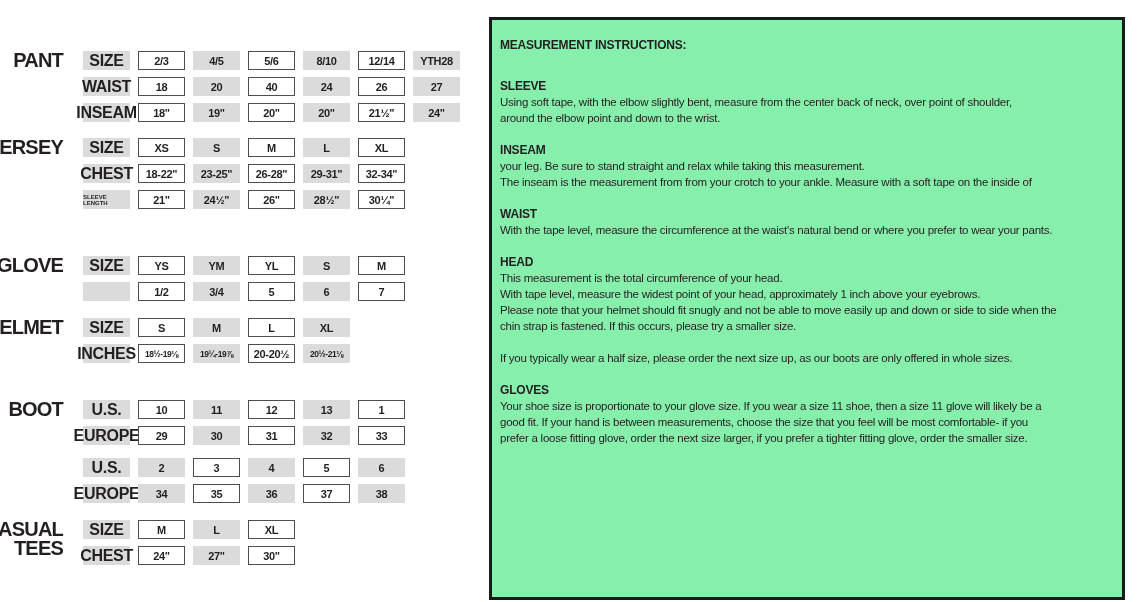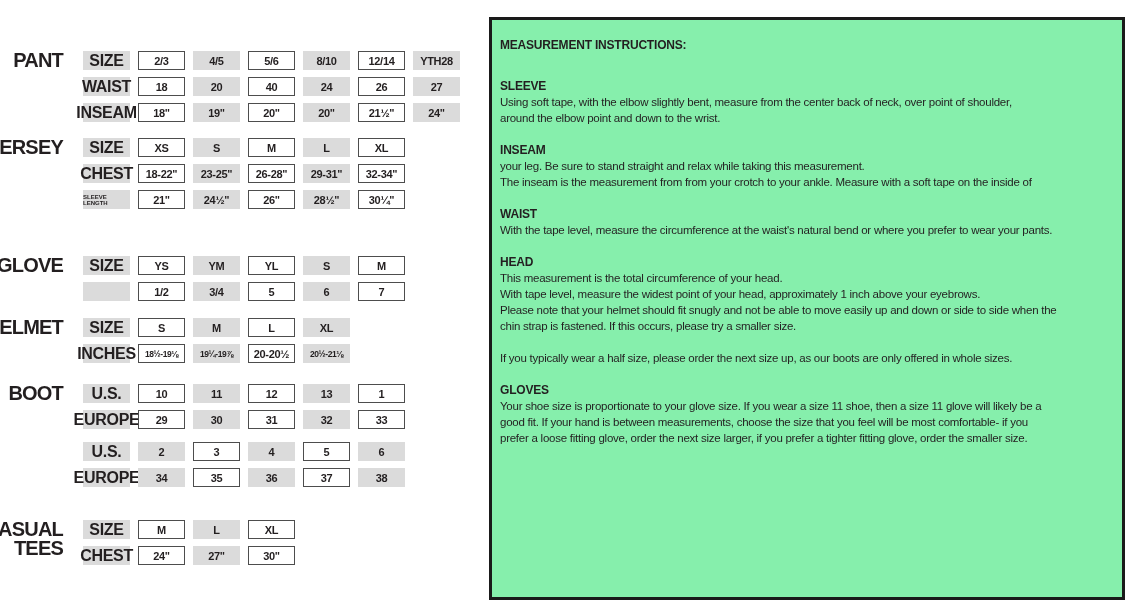--- a/index.html
+++ b/index.html
@@ -18,21 +18,21 @@
   .page-title {
     position:absolute; left:85px; top:12px;
     font-size:28px; font-weight:700; letter-spacing:0.5px; color:var(--accent);
   }
   
   .chart-section { position:absolute; left:83px; }
   .sec-pant   { top:51px; }
   .sec-jersey { top:138px; }
   .sec-glove  { top:256px; }
   .sec-helmet { top:318px; }
-  .sec-boot   { top:384px; }
+  .sec-boot   { top:400px; }
   .sec-tees   { top:520px; }
   .section-label {
     position:absolute; right:100%; top:0; margin-right:20px;
     font-size:20px; font-weight:700; letter-spacing:-0.8px; line-height:19px;
     text-align:right; white-space:nowrap; color:var(--text);
   }
   .row { display:flex; gap:8px; margin-bottom:7px; }
   .row.spacer { margin-top:13px; }
   .cell {
     flex:none; width:47px; height:19px;

